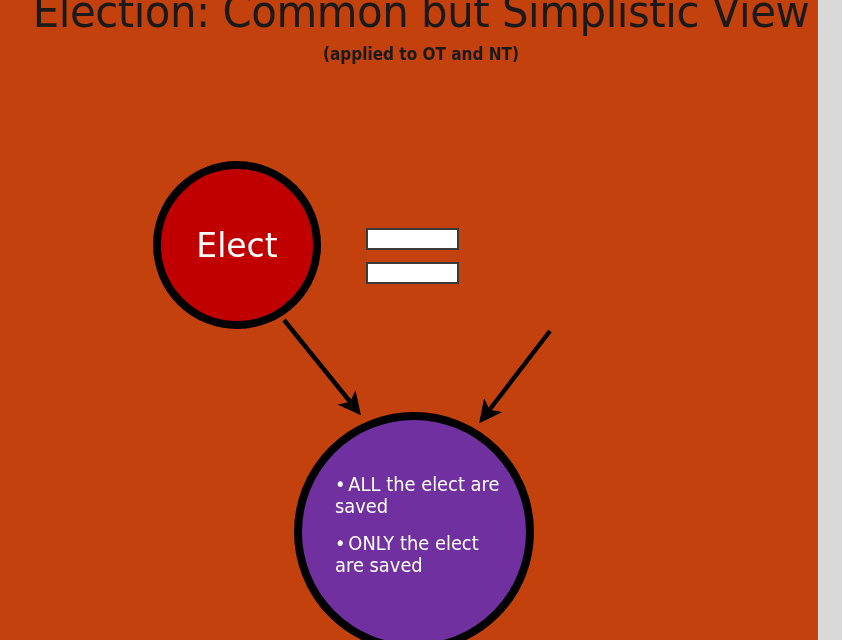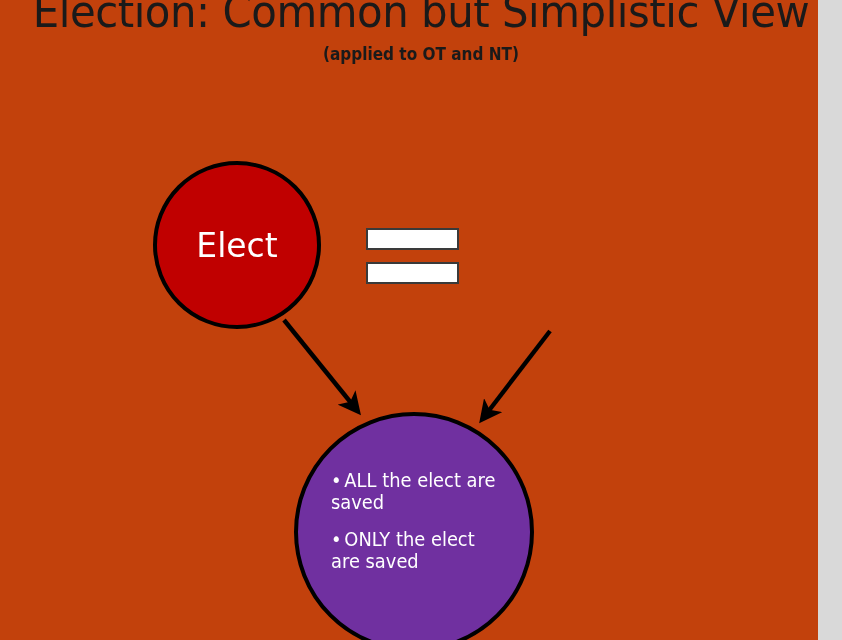--- a/index.html
+++ b/index.html
@@ -51,21 +51,21 @@
     white-space: nowrap;
     transform: scaleX(0.9);
     transform-origin: 50% 50%;
   }
 
   
   .circle {
     position: absolute;
     border-radius: 50%;
     box-sizing: border-box;
-    border: 4px solid #000000;
+    border: 8px solid #000000;
     display: flex;
     align-items: center;
     justify-content: center;
     text-align: center;
   }
   #circle-elect {
     left: 153px;
     top: 161px;
     width: 168px;
     height: 168px;

